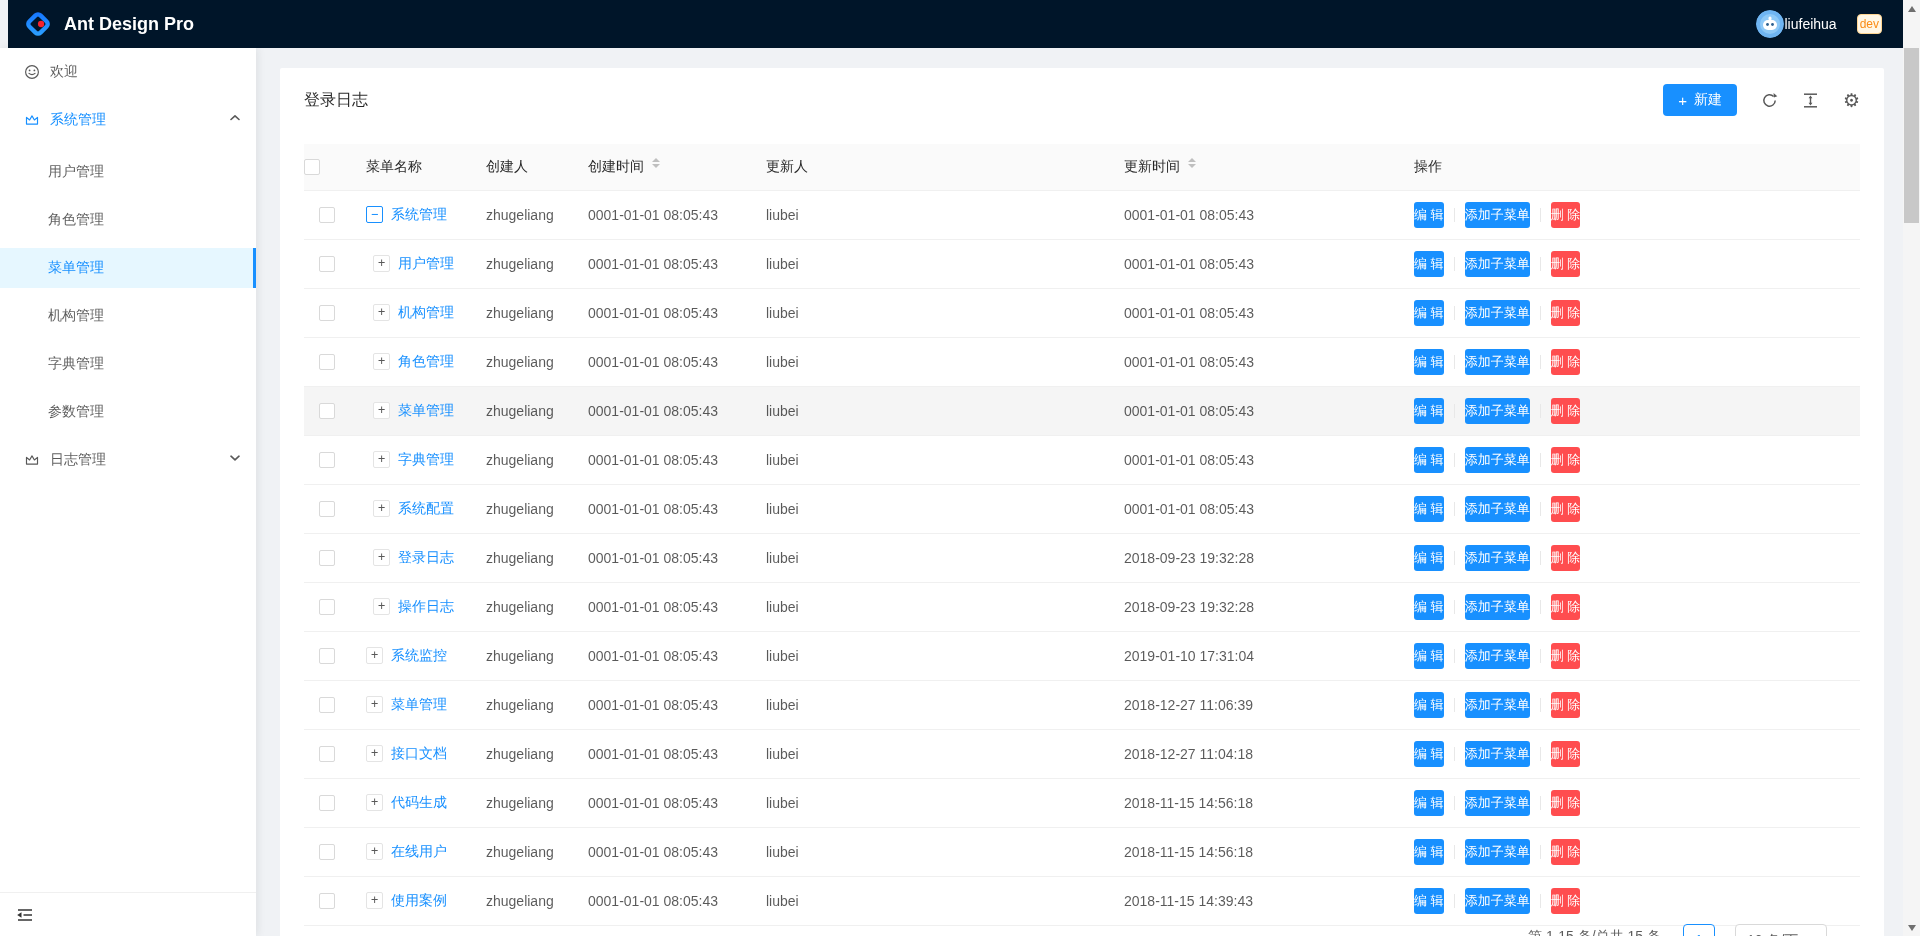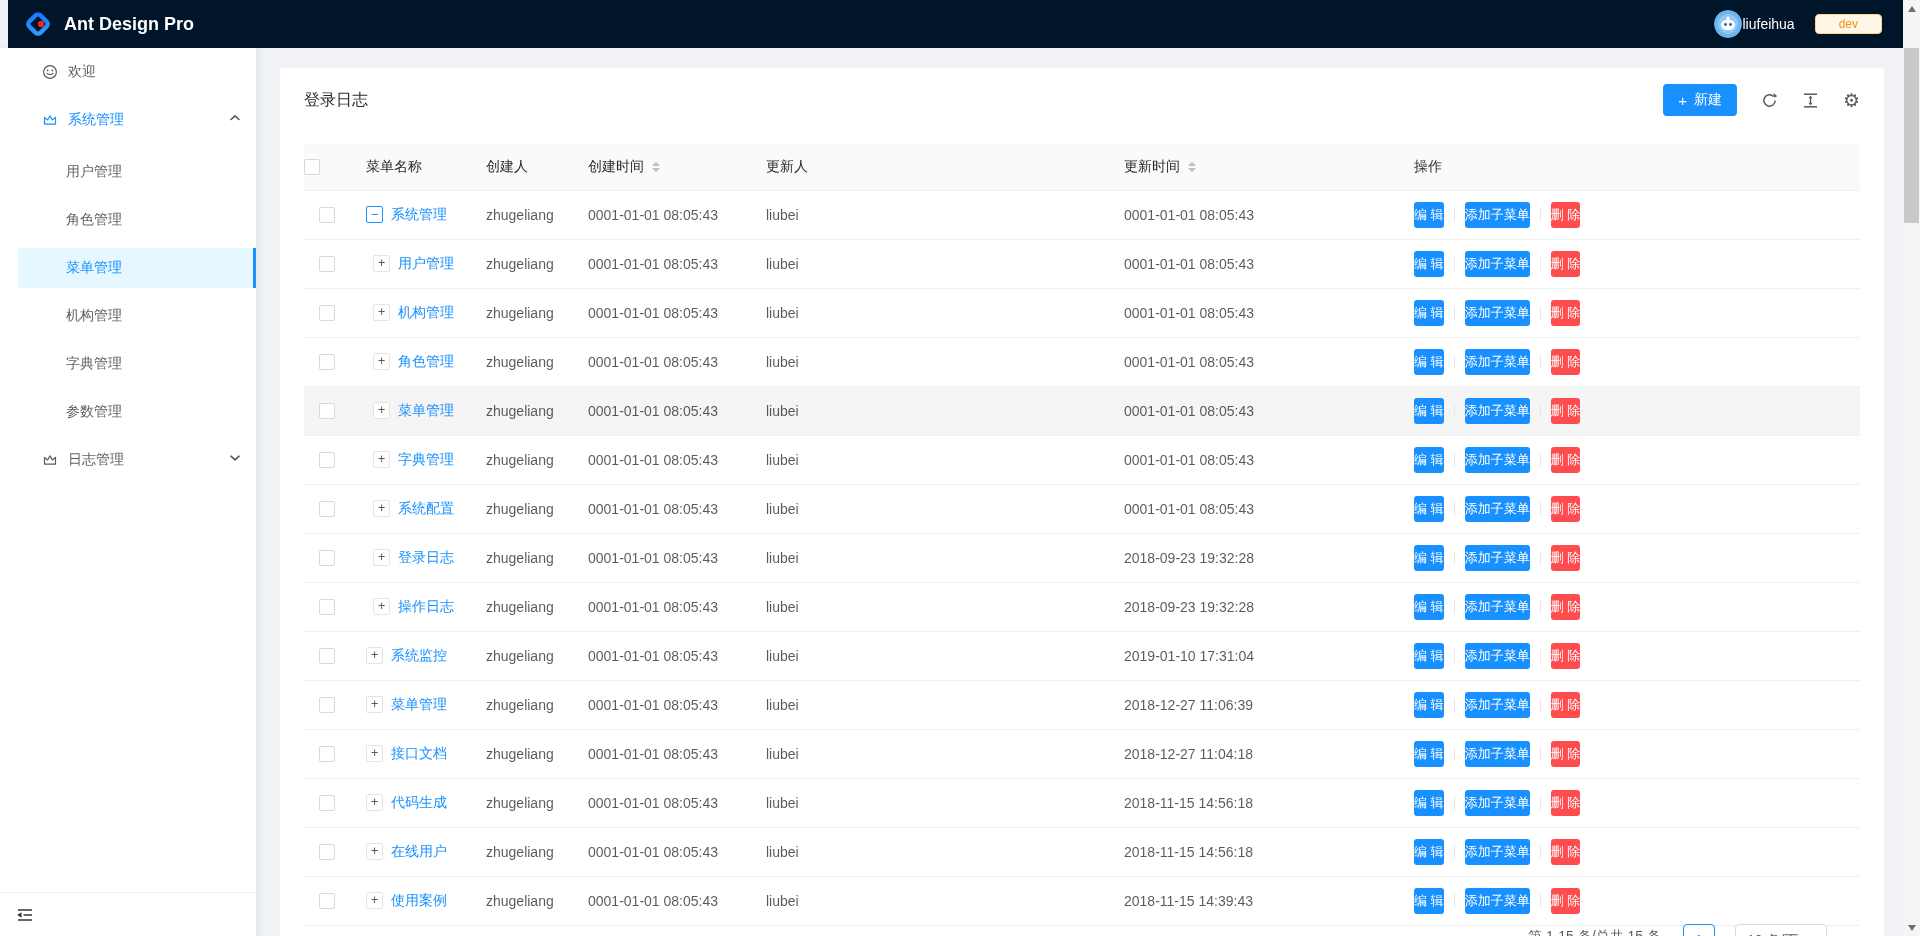--- a/index.html
+++ b/index.html
@@ -7,25 +7,25 @@
   body { font-family:"Liberation Sans","DejaVu Sans",sans-serif; background:#f0f2f5; position:relative; font-size:14px; color:rgba(0,0,0,.65); }
 
   
   .top-header { position:absolute; top:0; left:8px; width:1920px; height:48px; background:#001529; display:flex; align-items:center; z-index:20; }
   .logo-area { display:flex; align-items:center; padding-left:16px; cursor:pointer; }
   .logo-icon { width:28px; height:28px; }
   .app-title { color:#fff; font-size:18px; font-weight:bold; margin-left:12px; }
   .header-right { margin-left:auto; display:flex; align-items:center; padding-right:46px; }
   .avatar { width:28px; height:28px; border-radius:50%; overflow:hidden; display:inline-block; }
   .username { color:#fff; font-size:14px; }
-  .env-tag { margin-left:20px; background:#fff7e6; border:1px solid #ffd591; color:#fa8c16; font-size:12px; line-height:18px; padding:0 23px; border-radius:4px; }
+  .env-tag { margin-left:20px; background:#fff7e6; border:1px solid #ffd591; color:#fa8c16; font-size:12px; line-height:18px; padding:0 2px; border-radius:4px; }
 
   
   .sidebar { position:absolute; top:48px; left:0; width:256px; height:888px; background:#fff; box-shadow:2px 0 8px rgba(29,35,41,.08); z-index:10; }
-  .menu { list-style:none; padding-top:4px;padding-left:18px; }
+  .menu { list-style:none; padding-top:4px; }
   .menu-item { position:relative; height:40px; margin-bottom:8px; display:flex; align-items:center; padding-left:24px; color:rgba(0,0,0,.65); cursor:pointer; }
   .menu-item .mi-label { margin-left:10px; }
   .menu-item.active { color:#1890ff; }
   .sub-item { position:relative; height:40px; margin-bottom:8px; display:flex; align-items:center; padding-left:48px; color:rgba(0,0,0,.65); cursor:pointer; }
   .sub-item.selected { background:#e6f7ff; color:#1890ff; border-right:3px solid #1890ff; }
   .chevron { position:absolute; right:16px; top:14px; }
   .sidebar-footer { position:absolute; bottom:0; left:0; width:256px; height:44px; border-top:1px solid #f0f0f0; display:flex; align-items:center; padding-left:16px; background:#fff; }
   .collapse-trigger { cursor:pointer; display:inline-flex; }
 
   
@@ -38,21 +38,21 @@
   .tool-icon { margin-left:24px; color:#595959; display:inline-flex; align-items:center; cursor:pointer; height:18px; }
   .gear-char { font-size:19px; line-height:18px; font-family:"DejaVu Sans",sans-serif; }
 
   
   .query-table { margin:12px 24px; width:1556px; border-collapse:collapse; table-layout:fixed; }
   .query-table th { background:#fafafa; height:46px; font-weight:500; color:rgba(0,0,0,.85); text-align:left; padding:0 16px; border-bottom:1px solid #f0f0f0; font-size:14px; }
   .query-table td { height:49px; padding:0 16px; border-bottom:1px solid #f0f0f0; color:rgba(0,0,0,.65); font-size:14px; }
   tr.hovered td { background:#f5f5f5; }
   .th-sel, .td-sel { text-align:center; padding:0 !important; }
   .checkbox { width:16px; height:16px; border:1px solid #d9d9d9; border-radius:2px; background:#fff; display:inline-block; vertical-align:middle; cursor:pointer; }
-  .th-flex { display:flex; align-items:center; }
+  .th-flex { display:flex; }
   .sorter { display:inline-flex; flex-direction:column; margin-left:8px; }
   .caret-up { width:0; height:0; border-left:4px solid transparent; border-right:4px solid transparent; border-bottom:4px solid #bfbfbf; margin-bottom:2px; }
   .caret-down { width:0; height:0; border-left:4px solid transparent; border-right:4px solid transparent; border-top:4px solid #bfbfbf; }
   .name-cell { display:flex; align-items:center; }
   .indent { display:inline-block; height:1px; }
   .expander { width:17px; height:17px; border:1px solid #e4e4e4; border-radius:2px; background:#fff; color:rgba(0,0,0,.65); font-size:12px; line-height:15px; text-align:center; margin-right:8px; cursor:pointer; flex:none; font-family:"DejaVu Sans Mono",monospace; }
   .expander.minus { border-color:#1890ff; color:#1890ff; }
   .row-link { color:#1890ff; text-decoration:none; cursor:pointer; white-space:nowrap; }
   .action-cell { display:flex; align-items:center; }
   .abtn { height:26px; border:none; border-radius:3px; color:#fff; font-size:13px; padding:0 0; cursor:pointer; white-space:nowrap; }

